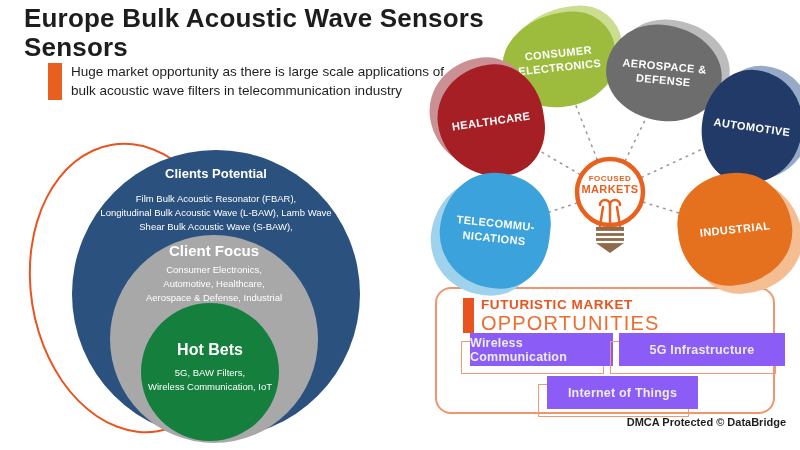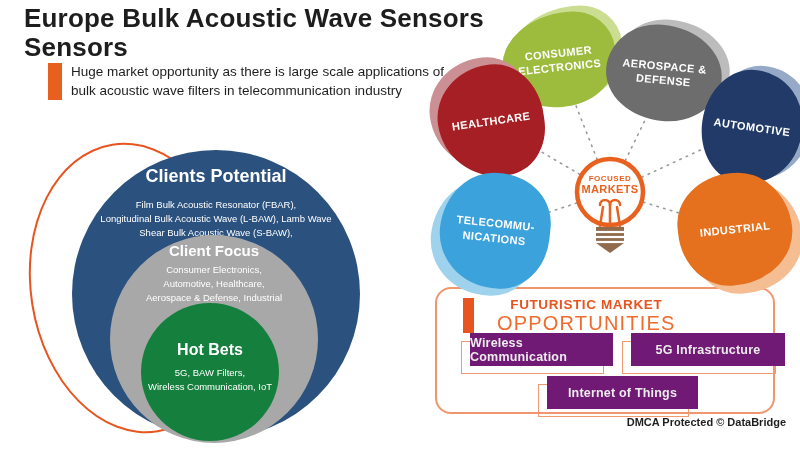--- a/index.html
+++ b/index.html
@@ -21,21 +21,21 @@
   .ellipse-outline {
     position:absolute; left:30px; top:142px; width:206px; height:288px;
     border:2px solid #e8541f; border-radius:50%; transform:rotate(-9deg); z-index:0;
   }
   .circle { position:absolute; border-radius:50%; color:#fff; text-align:center; box-sizing:border-box; }
   .c-outer { left:72px; top:150px; width:288px; height:288px; background:#2b517f; z-index:1; }
   .c-mid   { left:110px; top:235px; width:208px; height:208px; background:#a8a8a8; z-index:2; }
   .c-inner { left:141px; top:303px; width:138px; height:138px; background:#15803d; z-index:3; }
   .c-head { font-weight:600; }
   .c-body { font-size:9.5px; line-height:1.45; font-weight:500; }
-  .c-outer .c-head { font-size:18px; margin-top:16px; }
+  .c-outer .c-head { font-size:13px; margin-top:16px; }
   .c-outer .c-body { margin-top:11px; }
   .c-mid .c-head { font-size:15px; margin-top:7px; }
   .c-mid .c-body { margin-top:4px; }
   .c-inner .c-head { font-size:16px; margin-top:38px; }
   .c-inner .c-body { margin-top:7px; }
 
   
   .flower { position:absolute; left:430px; top:5px; width:370px; height:290px; }
   .rays { position:absolute; left:0; top:0; z-index:0; }
   .petal-wrap { position:absolute; z-index:2; }
@@ -73,33 +73,33 @@
 
   .bulb { position:absolute; left:142px; top:150px; width:76px; height:106px; z-index:3; }
   .bulb-t1 { position:absolute; top:19px; left:0; width:76px; text-align:center; font-size:8px; font-weight:700; color:#e8611f; letter-spacing:.5px; }
   .bulb-t2 { position:absolute; top:28px; left:0; width:76px; text-align:center; font-size:11px; font-weight:800; color:#e8611f; letter-spacing:.4px; }
 
   
   .opp-box {
     position:absolute; left:435px; top:287px; width:340px; height:127px;
     border:2px solid #f0956e; border-radius:16px; box-sizing:border-box;
   }
-  .opp-header { position:absolute; left:26px; top:9px; display:flex; gap:23px;text-align:center; }
+  .opp-header { position:absolute; left:26px; top:9px; display:flex; gap:7px; }
   .opp-bar { width:11px; height:35px; background:#e8541f; flex:0 0 auto; }
   .opp-h1 { font-size:13.5px; font-weight:800; color:#e8541f; letter-spacing:.6px; line-height:1.1; }
   .opp-h2 { font-size:20px; font-weight:500; color:#ee6c2e; letter-spacing:1.2px; line-height:1.05; }
   .chip-wrap { position:absolute; }
   .chip-outline { position:absolute; left:-9px; top:8px; width:100%; height:100%; border:1.5px solid #f09a72; box-sizing:border-box; }
   .chip {
     position:absolute; left:0; top:0; width:100%; height:100%;
-    background:#701a75; color:#ececec; display:flex; align-items:center; justify-content:center;
+    background:#8b5cf6; color:#ececec; display:flex; align-items:center; justify-content:center;
     font-size:12.5px; font-weight:600; letter-spacing:.2px;
   }
   .cw-1 { left:33px; top:44px; width:143px; height:33px; }
-  .cw-2 { left:194px; top:44px; width:154px; height:33px; }
+  .cw-2 { left:182px; top:44px; width:166px; height:33px; }
   .cw-3 { left:110px; top:87px; width:151px; height:33px; }
 
   .dmca { position:absolute; right:14px; bottom:22px; font-size:11px; font-weight:700; color:#1f1f1f; }
 </style>
 </head>
 <body>
 
 <div class="title">
   <span>Europe Bulk Acoustic Wave Sensors</span><br>
   <span>Sensors</span>

